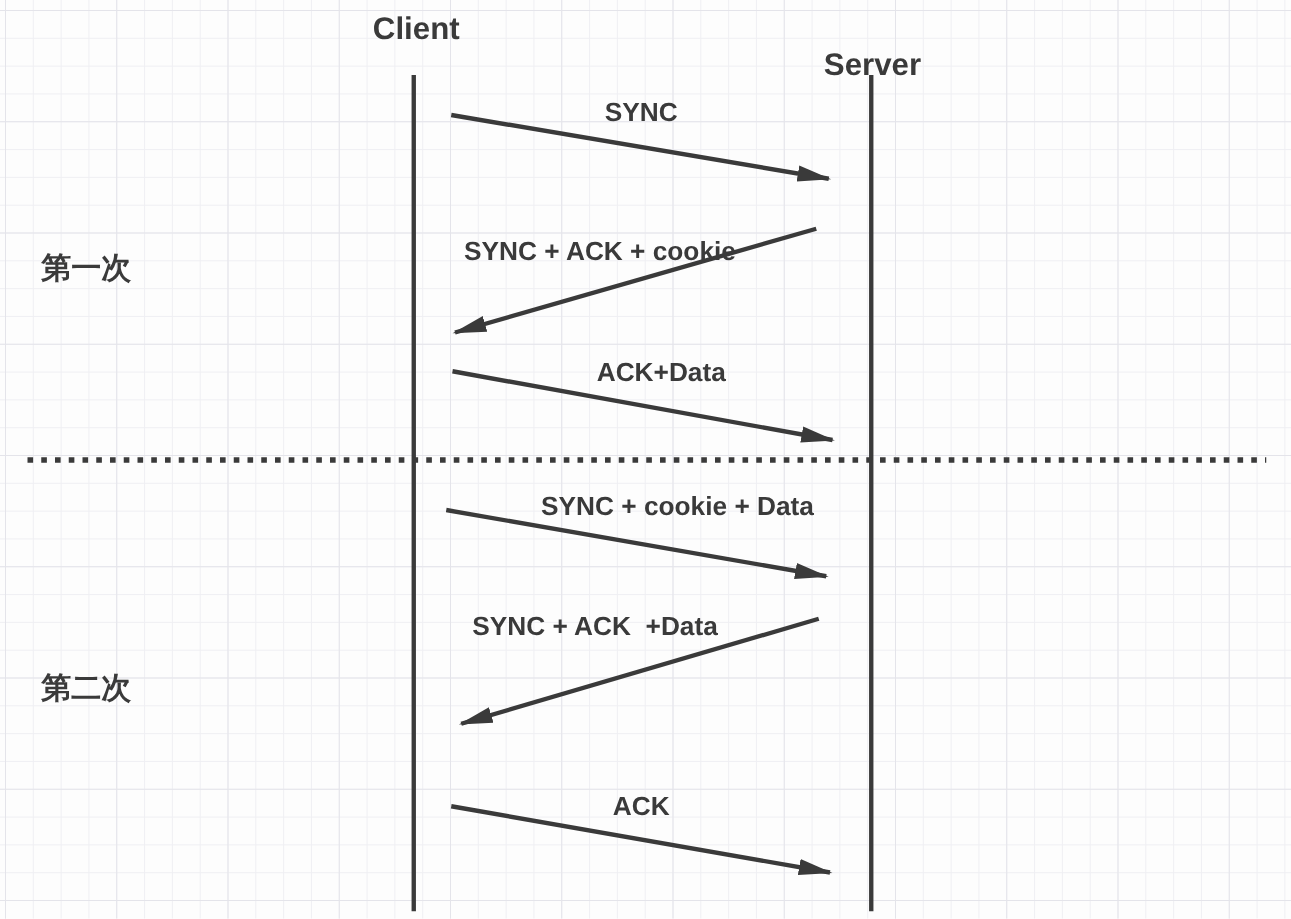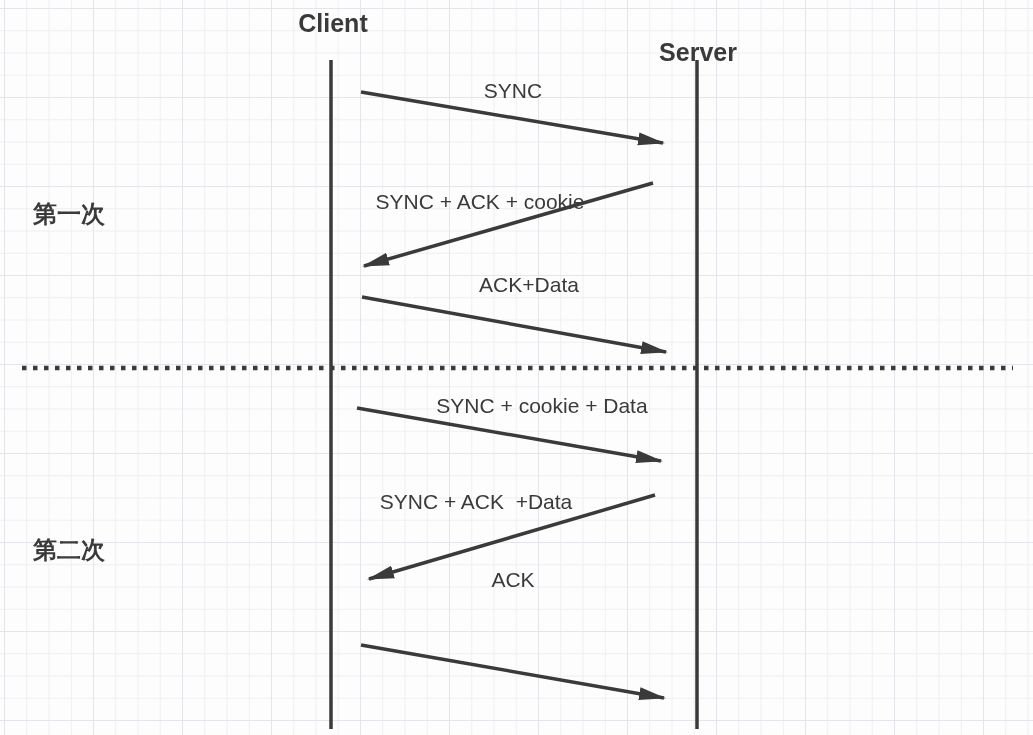--- a/index.html
+++ b/index.html
@@ -33,21 +33,21 @@
     transform: translateX(-50%);
     font-size: 25px;
     font-weight: bold;
     color: #3a3a3a;
     white-space: pre;
   }
   .msg {
     position: absolute;
     transform: translateX(-50%);
     font-size: 21px;
-    font-weight: normal;
+    font-weight: bold;
     color: #3a3a3a;
     white-space: pre;
     text-align: right;
   }
   .phase {
     position: absolute;
     font-size: 24px;
     font-weight: bold;
     color: #3a3a3a;
     white-space: pre;
@@ -88,19 +88,19 @@
   </svg>
 
   <div class="hdr" style="left:333px; top:9px;">Client</div>
   <div class="hdr" style="left:698px; top:9px;margin-top:29px;">Server</div>
 
   <div class="phase" style="left:33px; top:198px;">第一次</div>
   <div class="phase" style="left:33px; top:534px;">第二次</div>
 
   <div class="msg" style="left:513px; top:79px;">SYNC</div>
   <div class="msg" style="left:480px; top:178px;margin-top:12px;">SYNC + ACK + cookie</div>
-  <div class="msg" style="left:529px; top:273px;">ACK+Data</div>
+  <div class="msg" style="left:529px; top:287px;">ACK+Data</div>
   <div class="msg" style="left:476px; top:490px;">SYNC + ACK  +Data</div>
   <div class="msg" style="left:542px; top:394px;">SYNC + cookie + Data</div>
-  <div class="msg" style="left:513px; top:568px;">ACK</div>
+  <div class="msg" style="left:513px; top:634px;">ACK</div>
 
 
 </div>
 
 </body></html>

